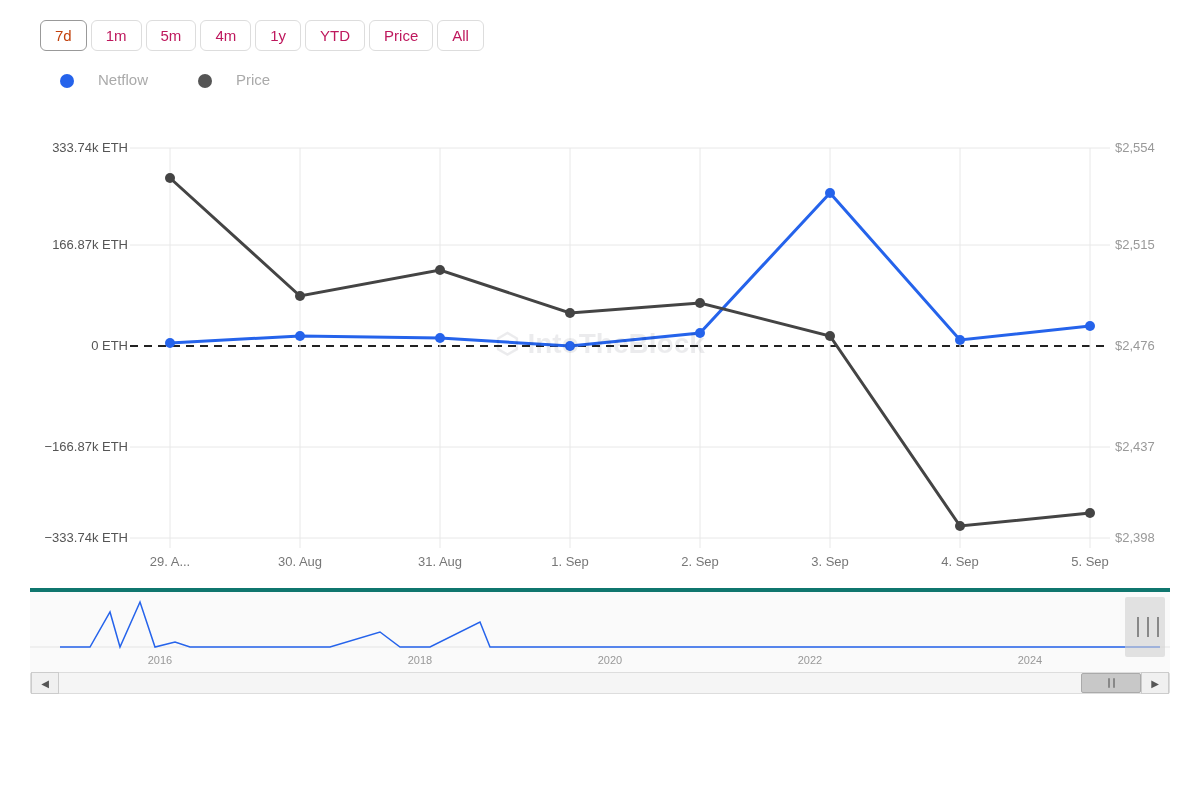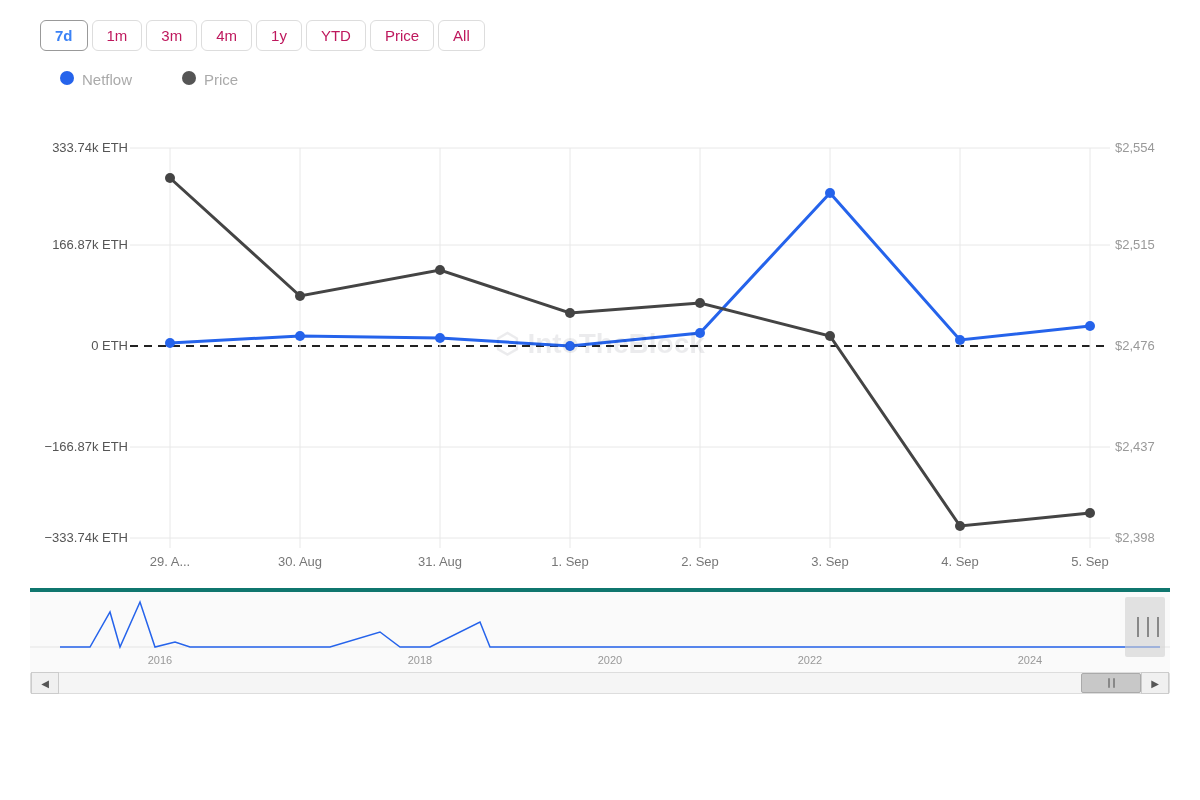--- a/index.html
+++ b/index.html
@@ -32,38 +32,38 @@
       border: 1px solid #ddd;
       border-radius: 6px;
       background: #fff;
       cursor: pointer;
       font-size: 15px;
       color: #be185d;
       font-weight: 400;
     }
 
     .time-btn.active {
-      font-weight: 700;
-      color: #3b82f6;
+      font-weight: 400;
+      color: #c2410c;
       border-color: #999;
     }
 
     
     .legend {
       display: flex;
       align-items: center;
       gap: 30px;
       margin-bottom: 10px;
       padding-left: 10px;
     }
 
     .legend-item {
       display: flex;
-      align-items: flex-start;
-      gap: 8px;
+      align-items: flex-end;
+      gap: 24px;
       font-size: 15px;
       padding-left: 20px;
     }
 
     .legend-dot {
       width: 14px;
       height: 14px;
       border-radius: 50%;
     }
 
@@ -175,21 +175,21 @@
     }
   </style>
 </head>
 <body>
 
 <div class="container">
 
   <div class="time-buttons">
     <button class="time-btn active">7d</button>
     <button class="time-btn">1m</button>
-    <button class="time-btn">3m</button>
+    <button class="time-btn">5m</button>
     <button class="time-btn">4m</button>
     <button class="time-btn">1y</button>
     <button class="time-btn">YTD</button>
     <button class="time-btn">Price</button>
     <button class="time-btn">All</button>
   </div>
 
   <div class="legend">
     <div class="legend-item">
       <div class="legend-dot blue"></div>

